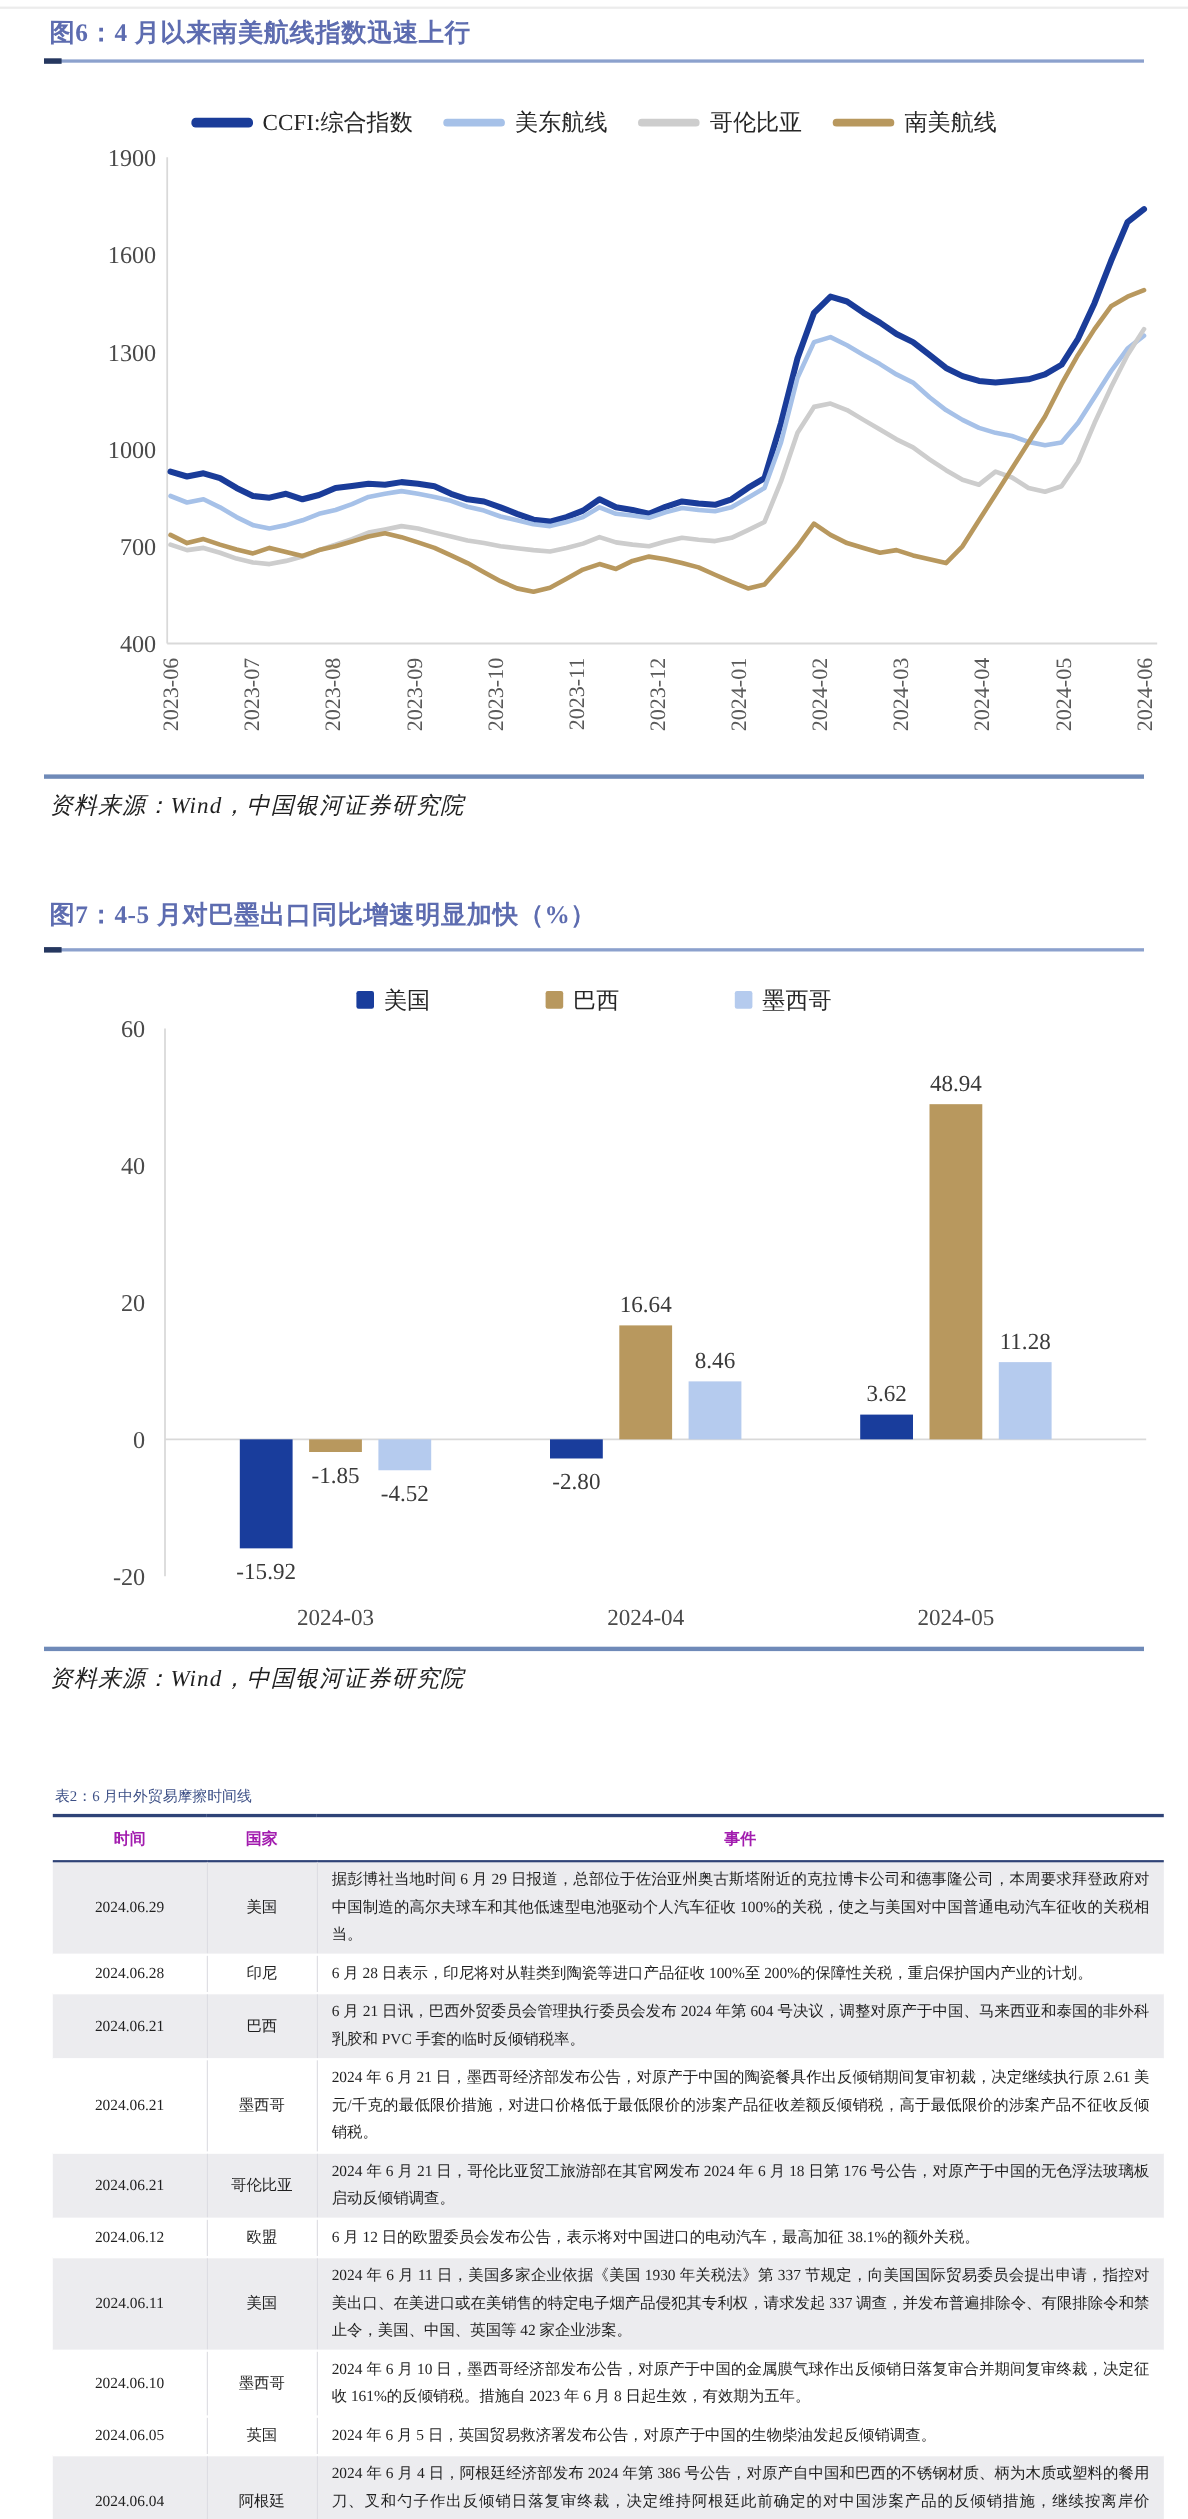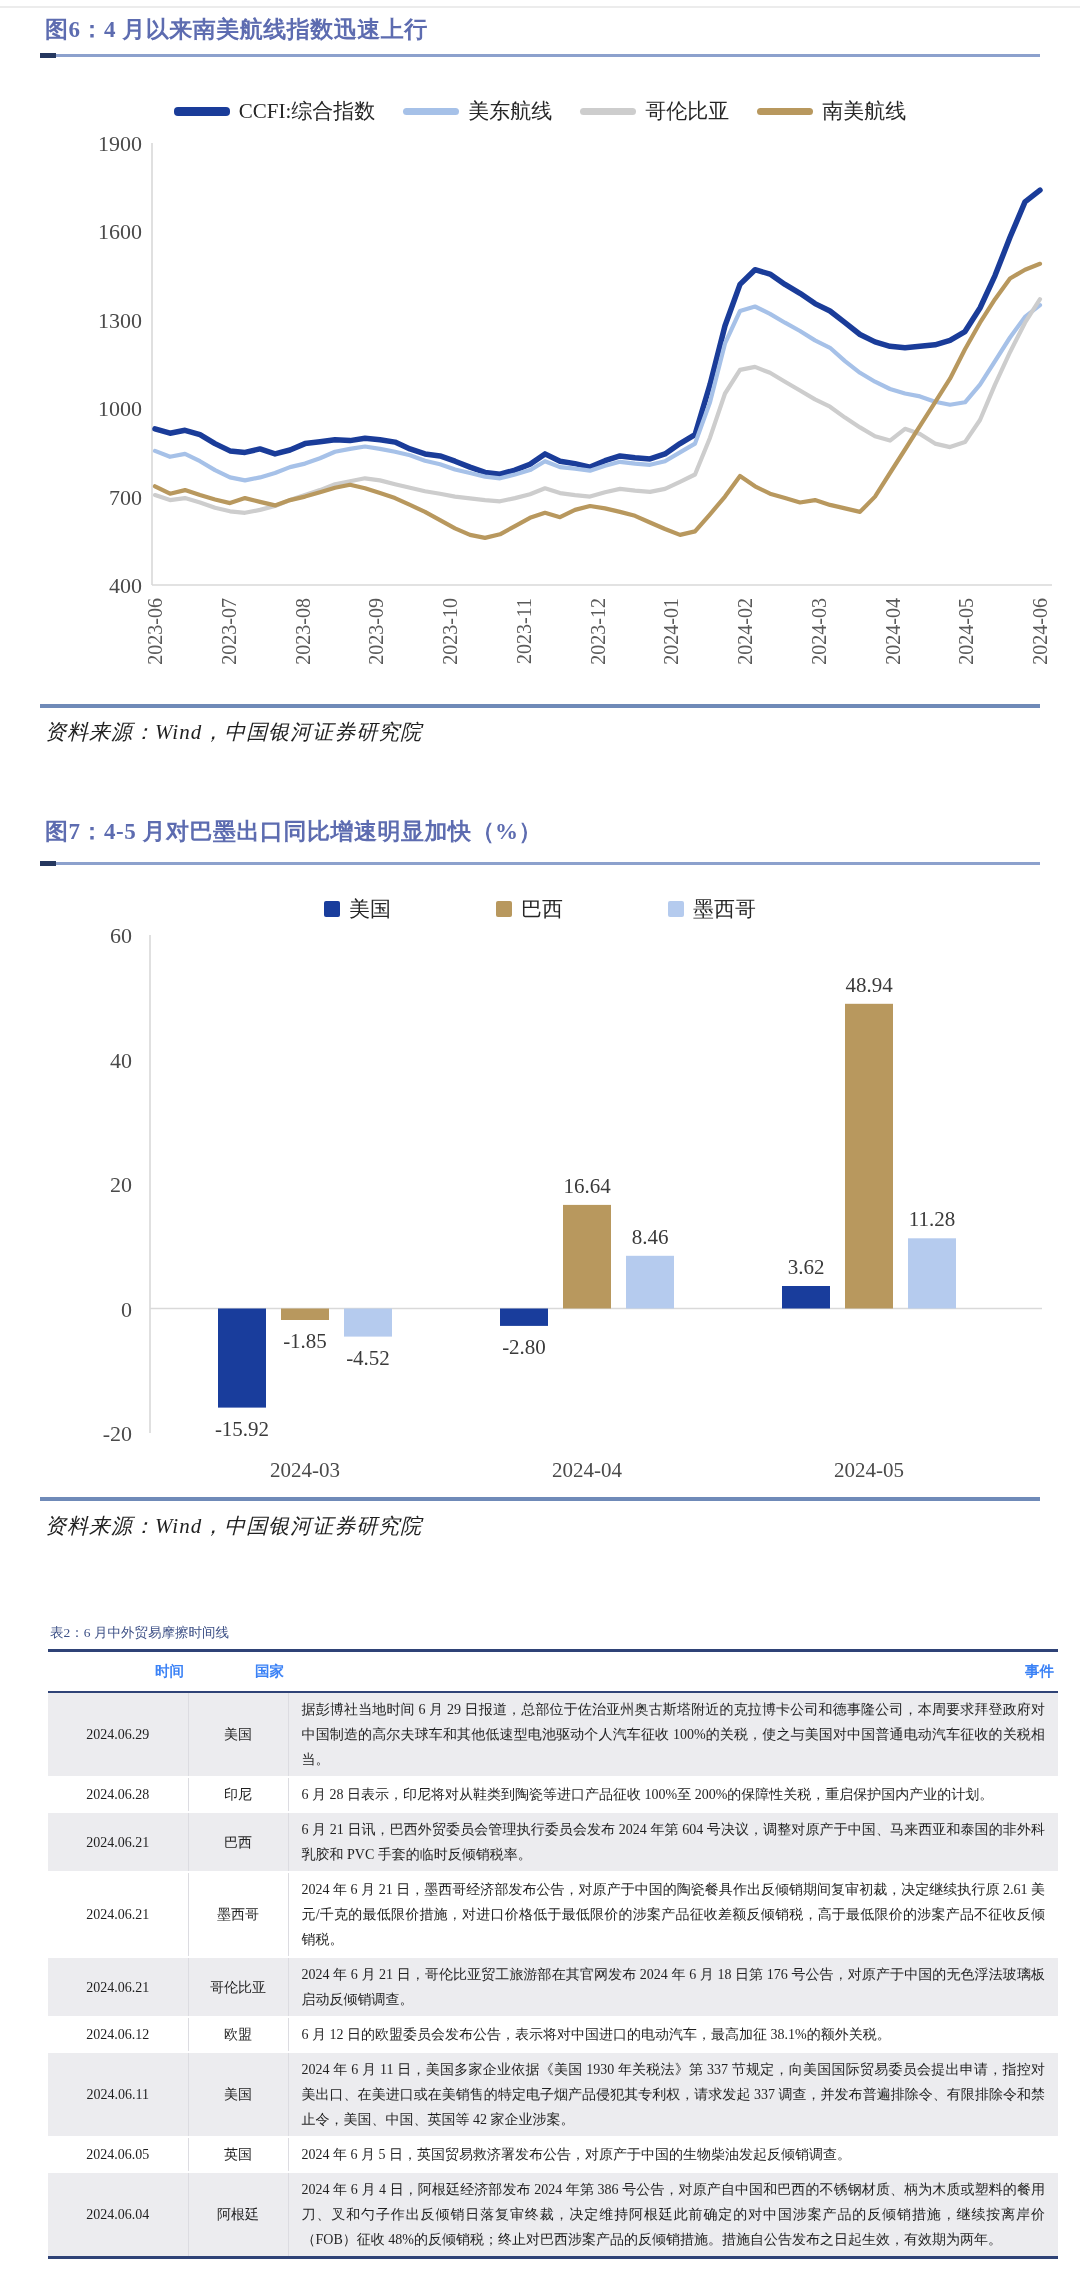--- a/index.html
+++ b/index.html
@@ -32,22 +32,22 @@
   #fig6-svg { top:130px; left:0; }
   #fig7-svg { top:925px; left:0; }
 
   .source-line { font-size:21px; font-style:italic; color:#1f1f1f; letter-spacing:1px; }
   #fig6-source { top:718px; left:45px; }
   #fig7-source { top:1512px; left:45px; }
 
   #table-section { top:1624px; left:48px; width:1010px; }
   #table2-title { font-size:13.5px; color:#3d5086; font-weight:400; margin-bottom:7px; padding-left:2px; }
   table { width:100%; border-collapse:collapse; border-top:3px solid #2f4377; border-bottom:3px solid #2f4377; }
-  thead th { font-size:14.5px; color:#3b82f6; font-weight:600; padding:10px 4px;
-    border-bottom:2px solid #2f4377; background:#ffffff; text-align:right; }
+  thead th { font-size:14.5px; color:#a21caf; font-weight:600; padding:10px 4px;
+    border-bottom:2px solid #2f4377; background:#ffffff; text-align:center; }
   tbody td { font-size:14px; color:#1f1f1f; line-height:25px; padding:4px 6px;
     border-bottom:2px solid #ffffff; vertical-align:middle; }
   tbody td.c-date, tbody td.c-country { text-align:center; white-space:nowrap; }
   tbody td.c-event { text-align:justify; padding:4px 13px; border-left:1px solid #dcdce1;margin-left:28px; }
   tbody td.c-country { border-left:1px solid #dcdce1; }
   tbody tr.shade td { background:#ececef; }
   col.c1 { width:140px; } col.c2 { width:100px; }
 </style>
 </head>
 <body>
@@ -201,20 +201,25 @@
           <td class="c-date">2024.06.12</td>
           <td class="c-country">欧盟</td>
           <td class="c-event">6 月 12 日的欧盟委员会发布公告，表示将对中国进口的电动汽车，最高加征 38.1%的额外关税。</td>
         </tr>
         <tr class="shade">
           <td class="c-date">2024.06.11</td>
           <td class="c-country">美国</td>
           <td class="c-event">2024 年 6 月 11 日，美国多家企业依据《美国 1930 年关税法》第 337 节规定，向美国国际贸易委员会提出申请，指控对美出口、在美进口或在美销售的特定电子烟产品侵犯其专利权，请求发起 337 调查，并发布普遍排除令、有限排除令和禁止令，美国、中国、英国等 42 家企业涉案。</td>
         </tr>
         <tr>
+          <td class="c-date">2024.06.10</td>
+          <td class="c-country">墨西哥</td>
+          <td class="c-event">2024 年 6 月 10 日，墨西哥经济部发布公告，对原产于中国的金属膜气球作出反倾销日落复审合并期间复审终裁，决定征收 161%的反倾销税。措施自 2023 年 6 月 8 日起生效，有效期为五年。</td>
+        </tr>
+        <tr>
           <td class="c-date">2024.06.05</td>
           <td class="c-country">英国</td>
           <td class="c-event">2024 年 6 月 5 日，英国贸易救济署发布公告，对原产于中国的生物柴油发起反倾销调查。</td>
         </tr>
         <tr class="shade">
           <td class="c-date">2024.06.04</td>
           <td class="c-country">阿根廷</td>
           <td class="c-event">2024 年 6 月 4 日，阿根廷经济部发布 2024 年第 386 号公告，对原产自中国和巴西的不锈钢材质、柄为木质或塑料的餐用刀、叉和勺子作出反倾销日落复审终裁，决定维持阿根廷此前确定的对中国涉案产品的反倾销措施，继续按离岸价（FOB）征收 48%的反倾销税；终止对巴西涉案产品的反倾销措施。措施自公告发布之日起生效，有效期为两年。</td>
         </tr>
       </tbody>

